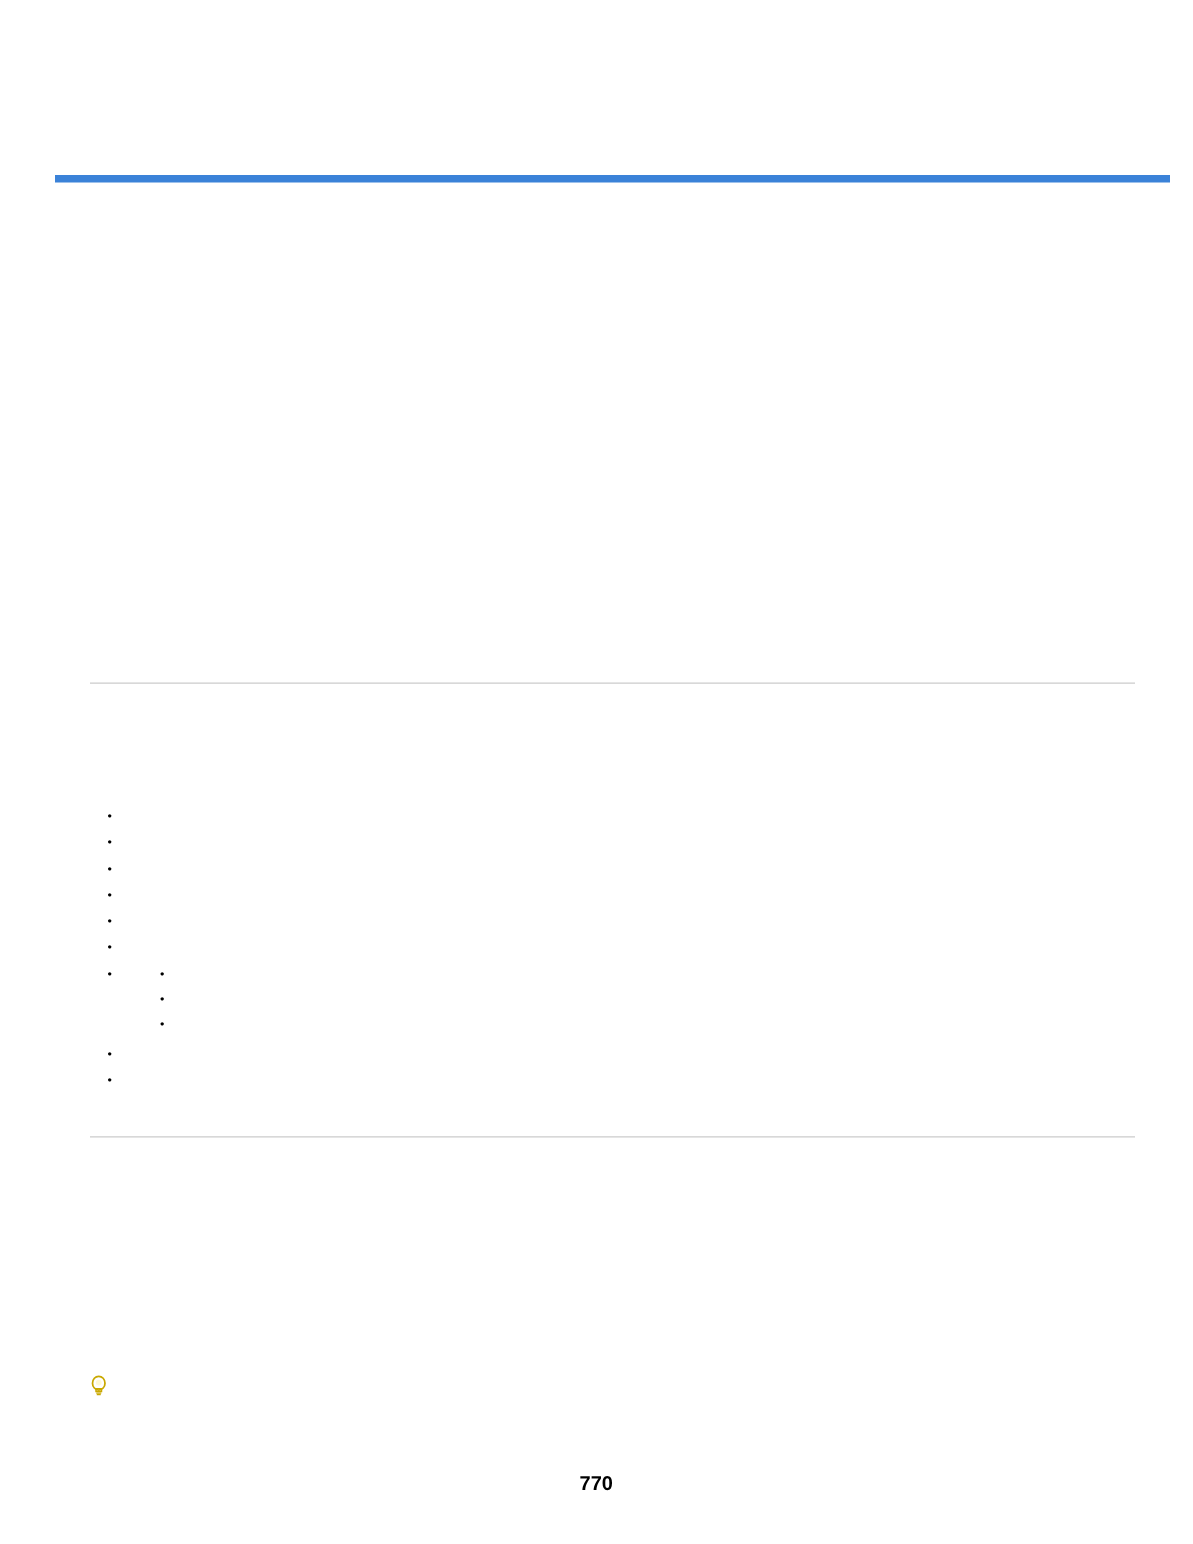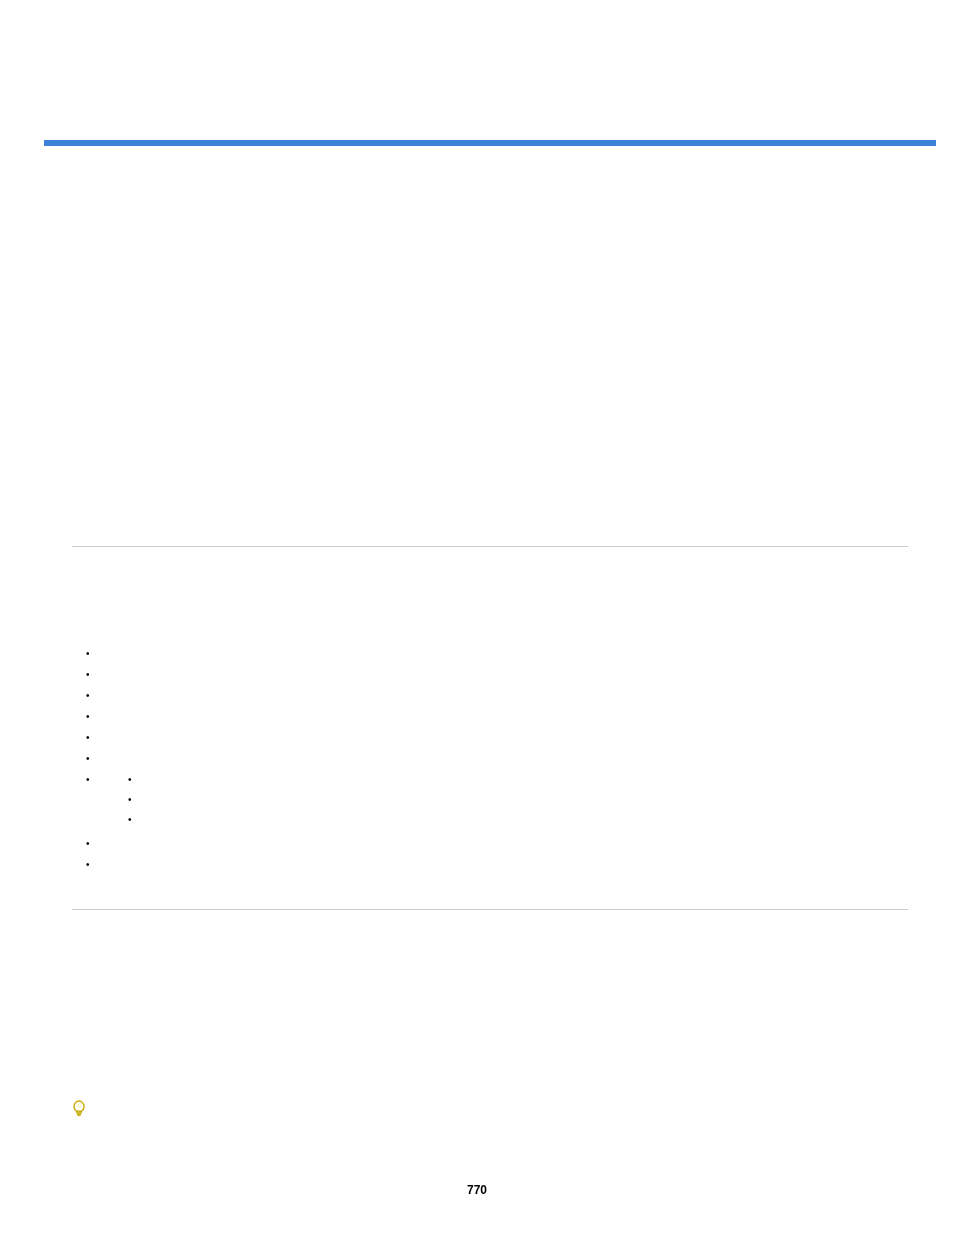--- a/index.html
+++ b/index.html
@@ -93,21 +93,21 @@
     width: 14px;
     height: 18px;
     display: block;
   }
   .page-number {
     position: absolute;
     bottom: 38px;
     left: 0;
     width: 954px;
     text-align: center;
-    font-size: 12px;
+    font-size: 16px;
     font-weight: bold;
     color: #000;
   }
 </style>
 </head>
 <body>
 
 <div class="page">
   <div class="rule"></div>
 

